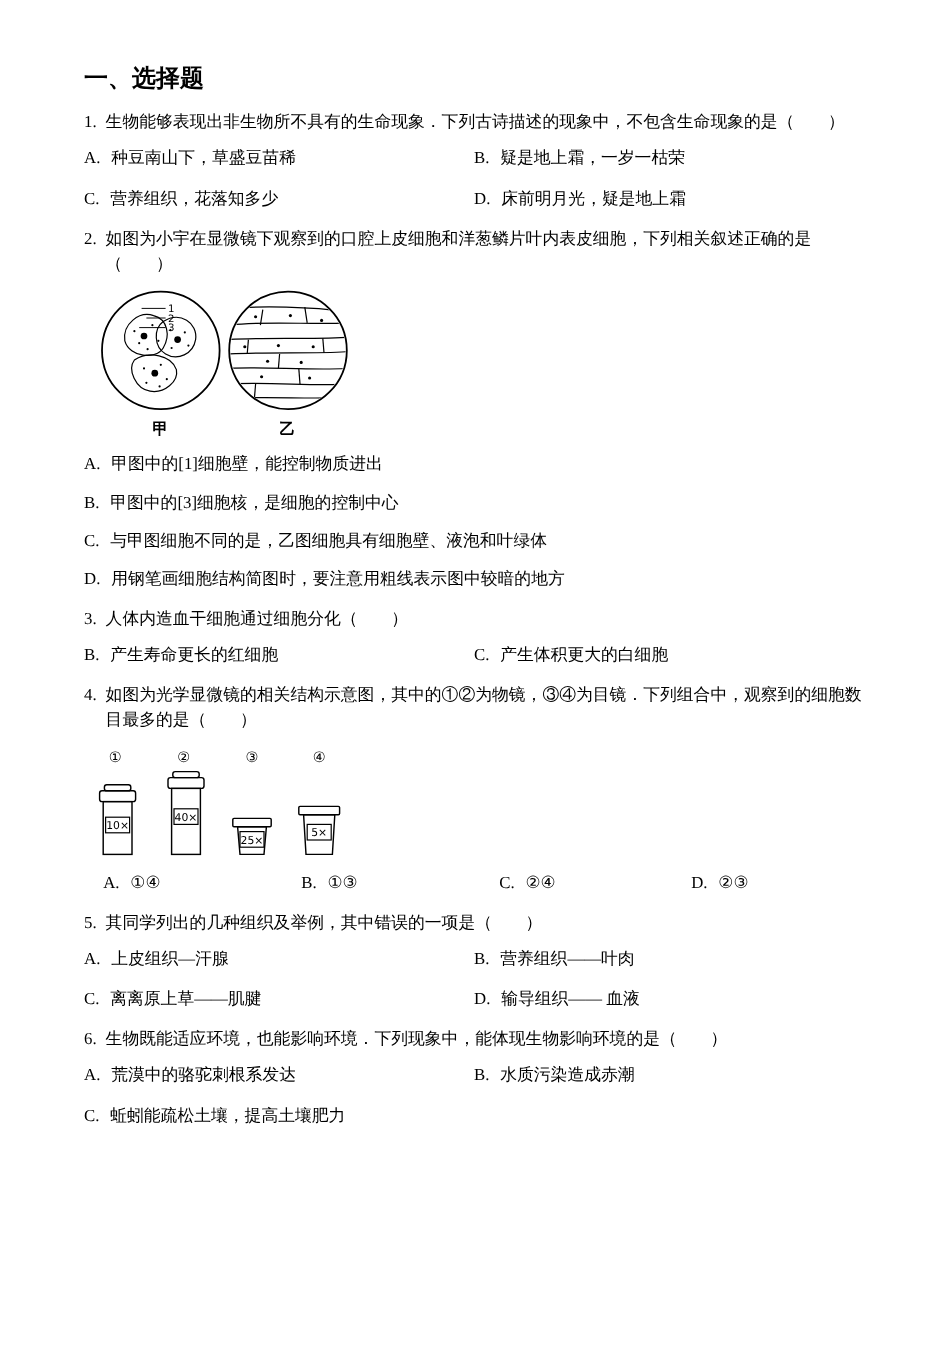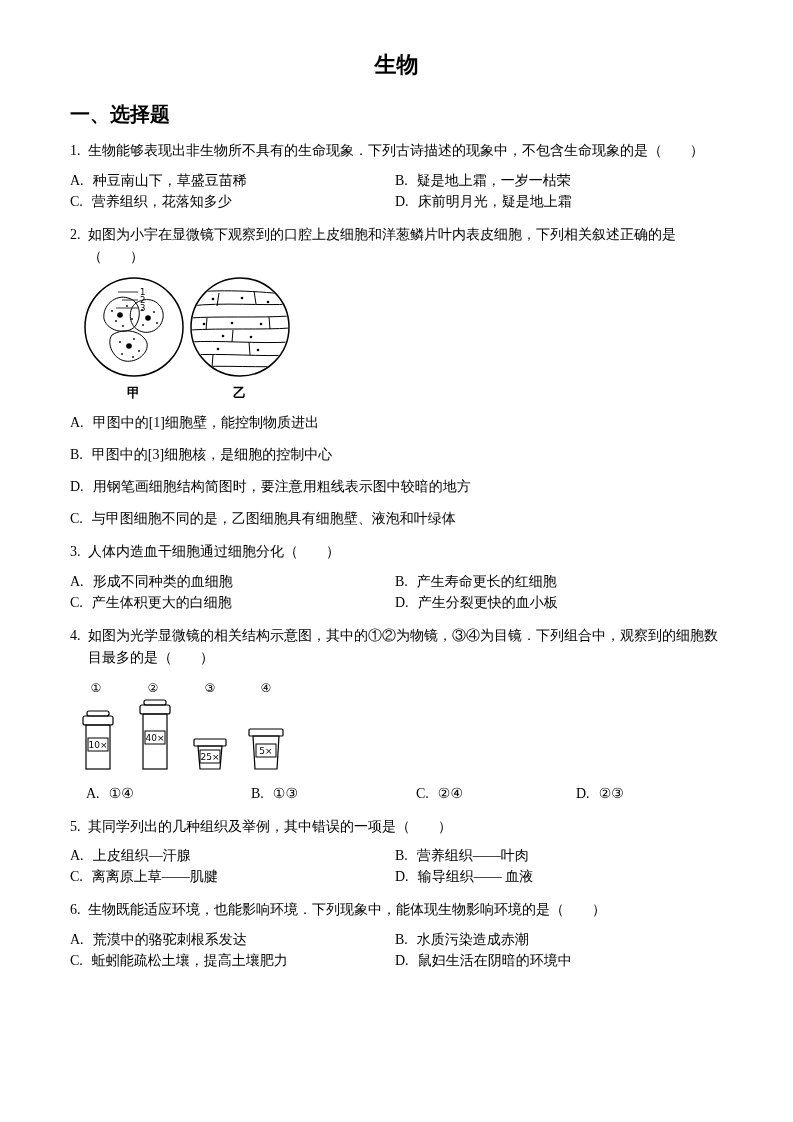--- a/index.html
+++ b/index.html
@@ -4,39 +4,38 @@
 <style>
   html,body{margin:0;padding:0;background:#ffffff;}
   body{width:793px;font-family:"Liberation Serif","DejaVu Serif",serif;color:#000;}
   .page{box-sizing:border-box;width:793px;min-height:1122px;padding:52px 70px 40px 70px;background:#fff;}
   .title{font-size:22px;font-weight:700;text-align:center;margin:0 0 22px 0;line-height:1.2;}
   .section{font-size:20px;font-weight:700;margin:0 0 6px 0;line-height:1.4;}
   .q{font-size:14px;}
   .stem{display:flex;margin:12px 0 4px 0;line-height:1.55;}
   .qnum{flex:0 0 18px;}
   .qtext{flex:1;}
-  .opts2{display:grid;grid-template-columns:325px 1fr;row-gap:0;margin:8px 0 2px 0;line-height:1.5;}
+  .opts2{display:grid;grid-template-columns:325px 1fr;row-gap:13px;margin:8px 0 2px 0;line-height:1.5;}
   .opts4{display:grid;grid-template-columns:165px 165px 160px 1fr;margin:8px 0 2px 16px;line-height:1.5;}
   .opts1 .opt{margin:11px 0;line-height:1.5;}
   .opt-label{margin-right:9px;}
   .fig-cells-wrap{margin:6px 0 8px 12px;}
   .fig-lens-wrap{margin:10px 0 4px 4px;}
   svg{display:block;}
   svg text{font-family:"DejaVu Sans","Liberation Sans",sans-serif;fill:#000;}
   .fig-label{font-weight:700;font-size:13px;}
   .callout-num{font-size:8.5px;}
   .mag-text{font-size:9px;}
   .circ-num{font-size:12px;}
 </style>
 </head>
 <body>
 
 <div class="page">
 
-  <h1 class="title">生物</h1>
   <h2 class="section">一、选择题</h2>
 
   <div class="q">
     <div class="stem">
       <span class="qnum">1.</span>
       <span class="qtext">生物能够表现出非生物所不具有的生命现象．下列古诗描述的现象中，不包含生命现象的是（　　）</span>
     </div>
     <div class="opts2">
       <div class="opt"><span class="opt-label">A.</span><span>种豆南山下，草盛豆苗稀</span></div>
       <div class="opt"><span class="opt-label">B.</span><span>疑是地上霜，一岁一枯荣</span></div>
@@ -123,35 +122,33 @@
           </g>
         </g>
         <text class="fig-label" x="45" y="124">甲</text>
         <text class="fig-label" x="151" y="124">乙</text>
       </svg>
     </div>
 
     <div class="opts1">
       <div class="opt"><span class="opt-label">A.</span><span>甲图中的[1]细胞壁，能控制物质进出</span></div>
       <div class="opt"><span class="opt-label">B.</span><span>甲图中的[3]细胞核，是细胞的控制中心</span></div>
+      <div class="opt"><span class="opt-label">C.</span><span>与甲图细胞不同的是，乙图细胞具有细胞壁、液泡和叶绿体</span></div>
       <div class="opt"><span class="opt-label">D.</span><span>用钢笔画细胞结构简图时，要注意用粗线表示图中较暗的地方</span></div>
-      <div class="opt"><span class="opt-label">C.</span><span>与甲图细胞不同的是，乙图细胞具有细胞壁、液泡和叶绿体</span></div>
     </div>
   </div>
 
   <div class="q">
     <div class="stem">
       <span class="qnum">3.</span>
       <span class="qtext">人体内造血干细胞通过细胞分化（　　）</span>
     </div>
     <div class="opts2">
-      <div class="opt"><span class="opt-label">A.</span><span>形成不同种类的血细胞</span></div>
       <div class="opt"><span class="opt-label">B.</span><span>产生寿命更长的红细胞</span></div>
       <div class="opt"><span class="opt-label">C.</span><span>产生体积更大的白细胞</span></div>
-      <div class="opt"><span class="opt-label">D.</span><span>产生分裂更快的血小板</span></div>
     </div>
   </div>
 
   <div class="q">
     <div class="stem">
       <span class="qnum">4.</span>
       <span class="qtext">如图为光学显微镜的相关结构示意图，其中的①②为物镜，③④为目镜．下列组合中，观察到的细胞数目最多的是（　　）</span>
     </div>
 
     <div class="fig-lens-wrap">
@@ -217,17 +214,16 @@
 
   <div class="q">
     <div class="stem">
       <span class="qnum">6.</span>
       <span class="qtext">生物既能适应环境，也能影响环境．下列现象中，能体现生物影响环境的是（　　）</span>
     </div>
     <div class="opts2">
       <div class="opt"><span class="opt-label">A.</span><span>荒漠中的骆驼刺根系发达</span></div>
       <div class="opt"><span class="opt-label">B.</span><span>水质污染造成赤潮</span></div>
       <div class="opt"><span class="opt-label">C.</span><span>蚯蚓能疏松土壤，提高土壤肥力</span></div>
-      <div class="opt"><span class="opt-label">D.</span><span>鼠妇生活在阴暗的环境中</span></div>
     </div>
   </div>
 
 </div>
 
 </body></html>

